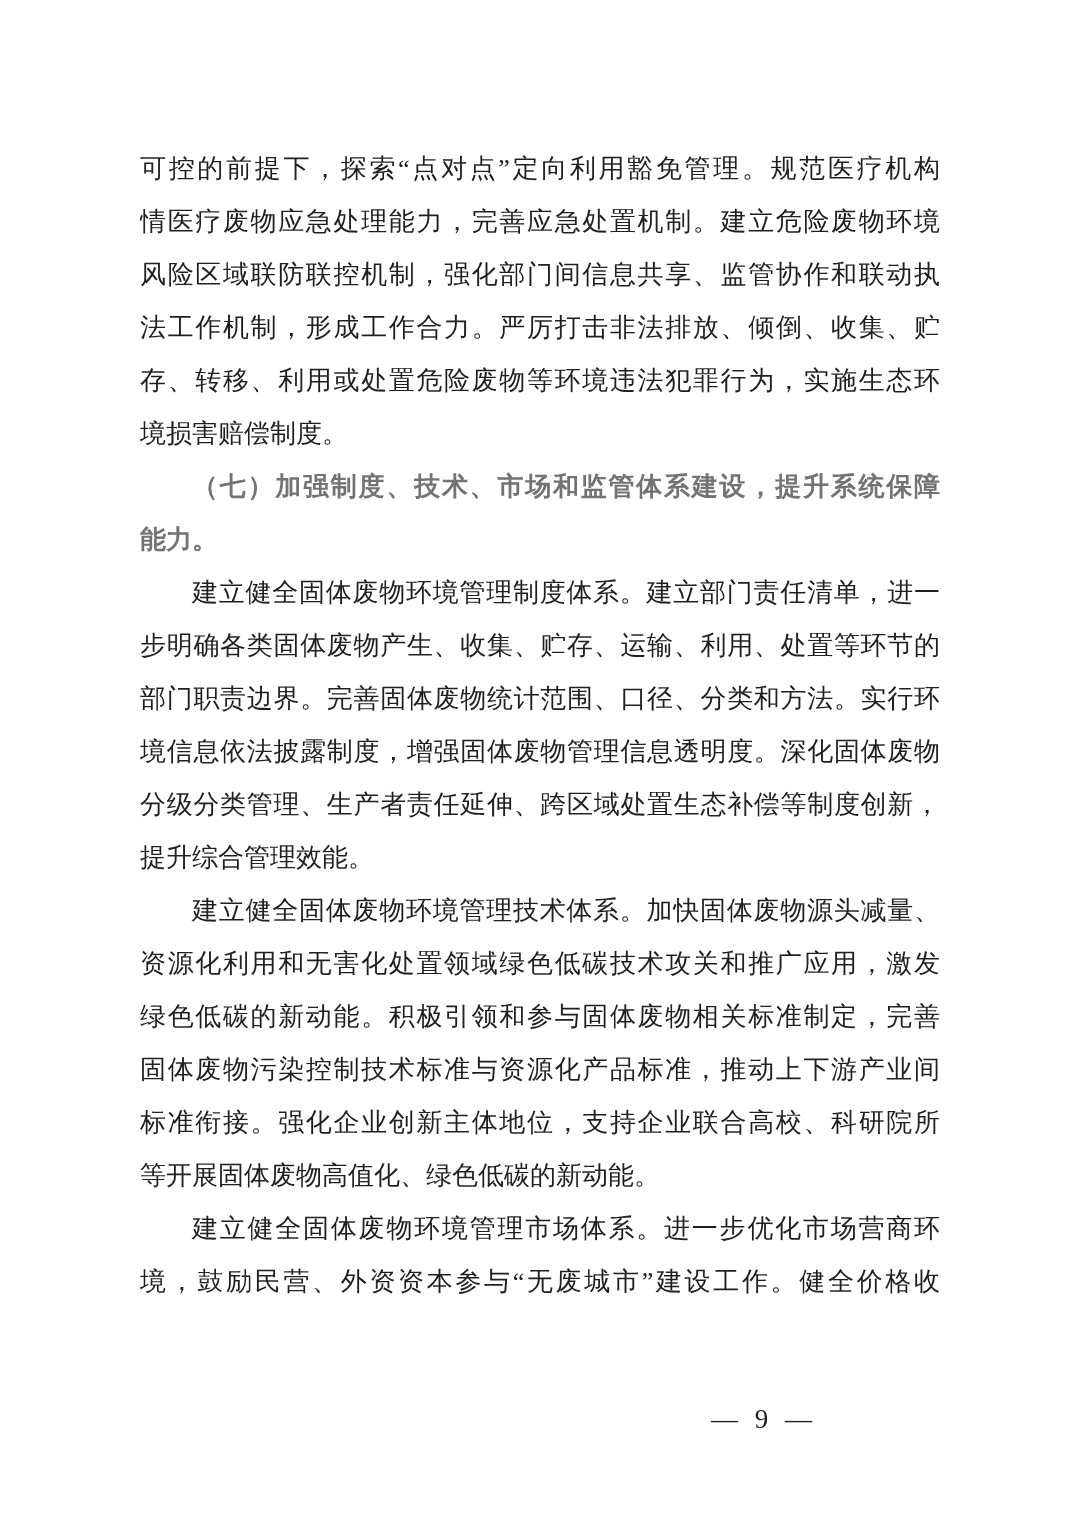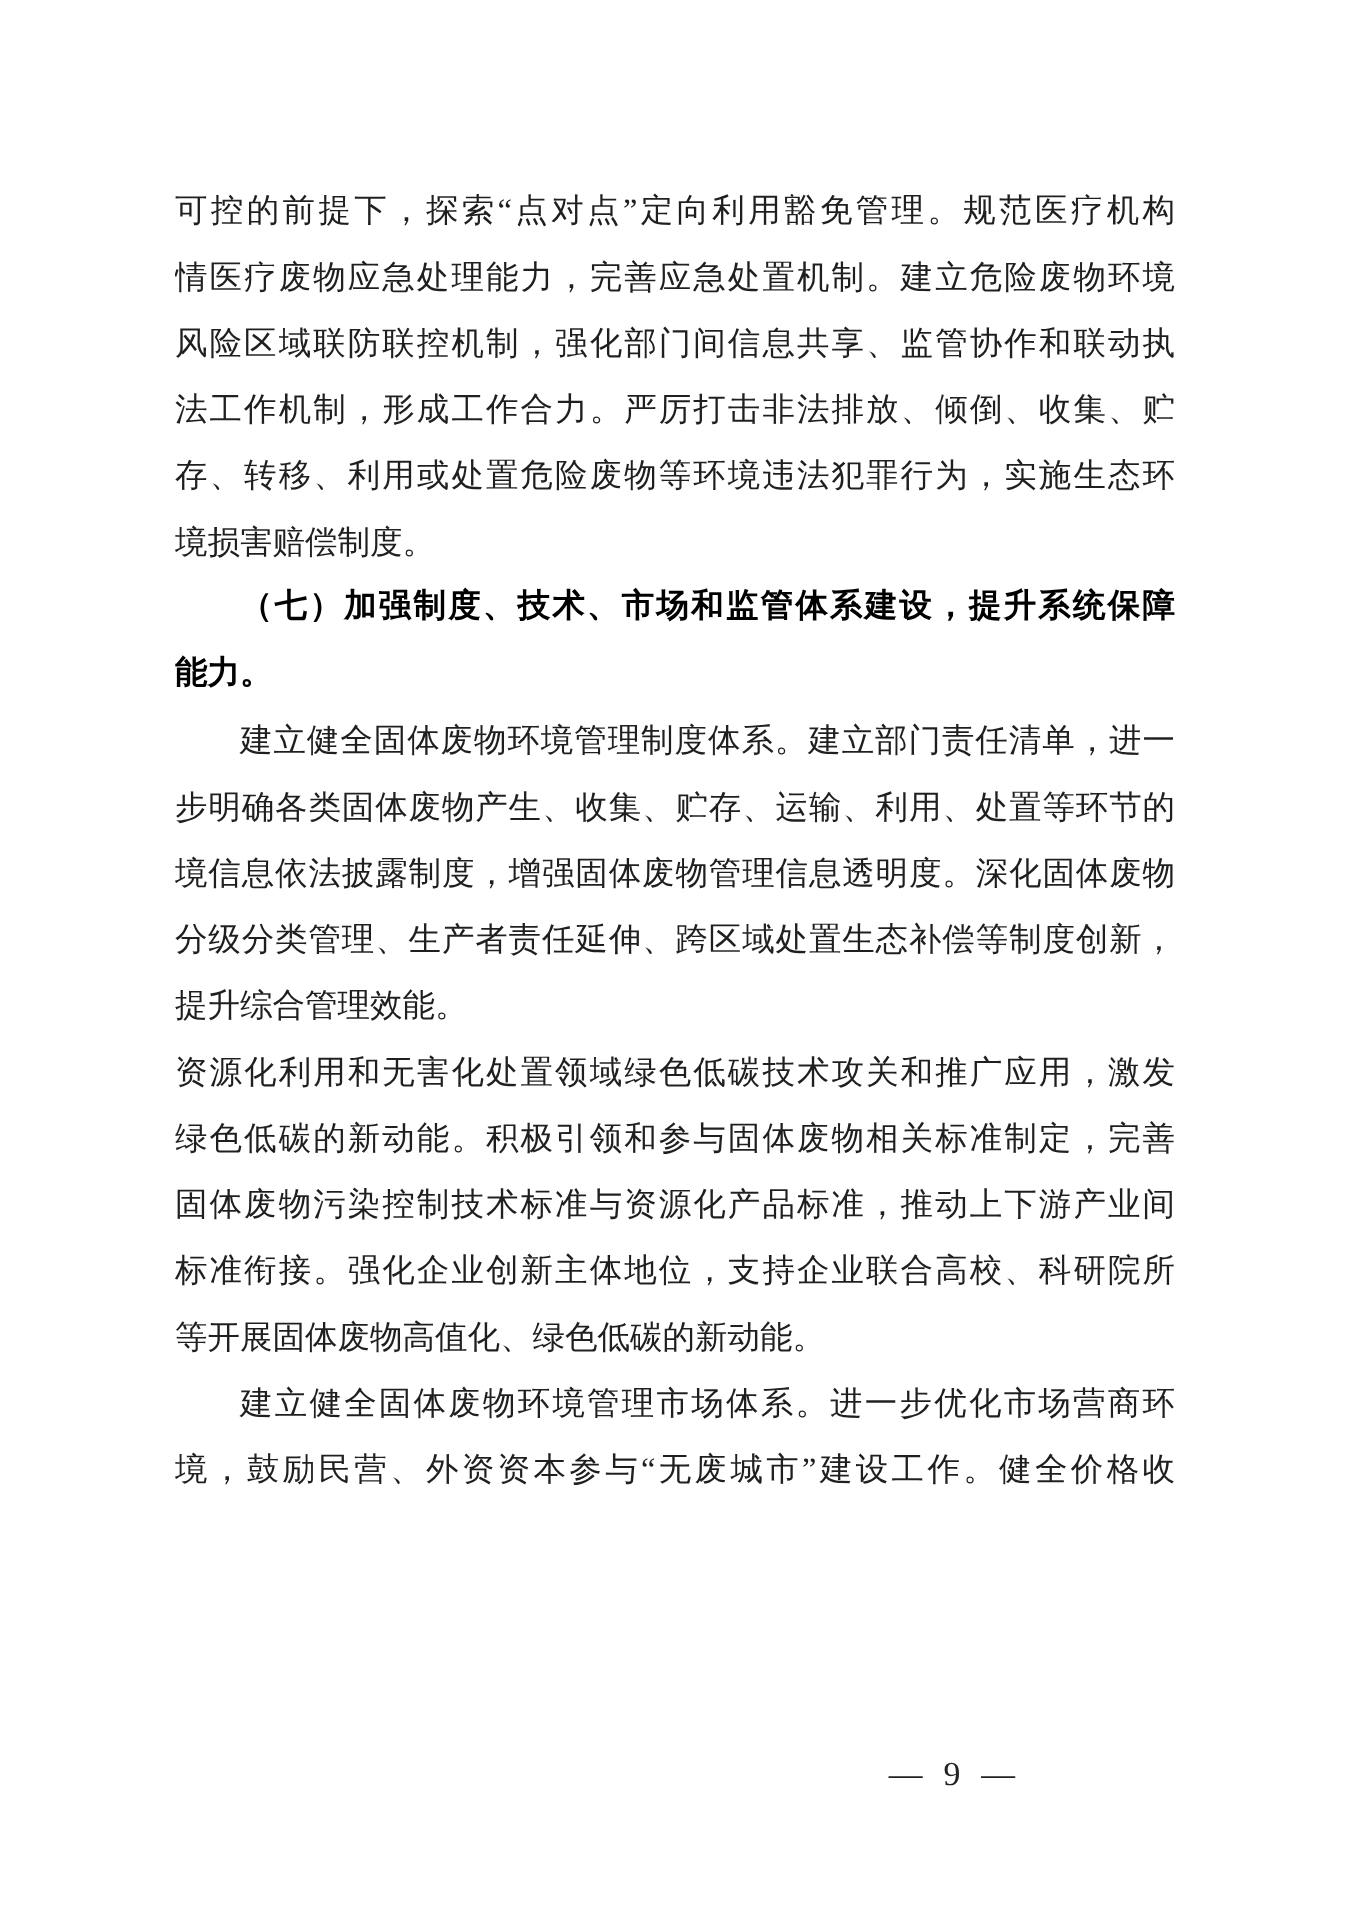--- a/index.html
+++ b/index.html
@@ -37,23 +37,23 @@
     text-align: left;
     text-align-last: left;
     white-space: normal;
   }
   
   .line.ind {
     text-indent: 52px;
   }
   
   .line.hd {
-    font-family: Liberation Mono, monospace;
+    font-family: Liberation Sans, sans-serif;
     font-weight: 700;
-    color: #000000;
+    color: #737373;
   }
   .footer {
     position: absolute;
     right: 140px;
     top: 1404px;
     font-size: 27px;
     color: #222222;
     font-family: "Liberation Serif", serif;
     word-spacing: 10px;
     text-align: right;
@@ -70,24 +70,26 @@
     <div class="line">风险区域联防联控机制，强化部门间信息共享、监管协作和联动执</div>
     <div class="line">法工作机制，形成工作合力。严厉打击非法排放、倾倒、收集、贮</div>
     <div class="line">存、转移、利用或处置危险废物等环境违法犯罪行为，实施生态环</div>
     <div class="line pl">境损害赔偿制度。</div>
 
     <div class="line hd ind">（七）加强制度、技术、市场和监管体系建设，提升系统保障</div>
     <div class="line hd pl">能力。</div>
 
     <div class="line ind">建立健全固体废物环境管理制度体系。建立部门责任清单，进一</div>
     <div class="line">步明确各类固体废物产生、收集、贮存、运输、利用、处置等环节的</div>
+    <div class="line">部门职责边界。完善固体废物统计范围、口径、分类和方法。实行环</div>
     <div class="line">境信息依法披露制度，增强固体废物管理信息透明度。深化固体废物</div>
     <div class="line">分级分类管理、生产者责任延伸、跨区域处置生态补偿等制度创新，</div>
     <div class="line pl">提升综合管理效能。</div>
 
+    <div class="line ind">建立健全固体废物环境管理技术体系。加快固体废物源头减量、</div>
     <div class="line">资源化利用和无害化处置领域绿色低碳技术攻关和推广应用，激发</div>
     <div class="line">绿色低碳的新动能。积极引领和参与固体废物相关标准制定，完善</div>
     <div class="line">固体废物污染控制技术标准与资源化产品标准，推动上下游产业间</div>
     <div class="line">标准衔接。强化企业创新主体地位，支持企业联合高校、科研院所</div>
     <div class="line pl">等开展固体废物高值化、绿色低碳的新动能。</div>
 
     <div class="line ind">建立健全固体废物环境管理市场体系。进一步优化市场营商环</div>
     <div class="line">境，鼓励民营、外资资本参与“无废城市”建设工作。健全价格收</div>
 
   </div>

